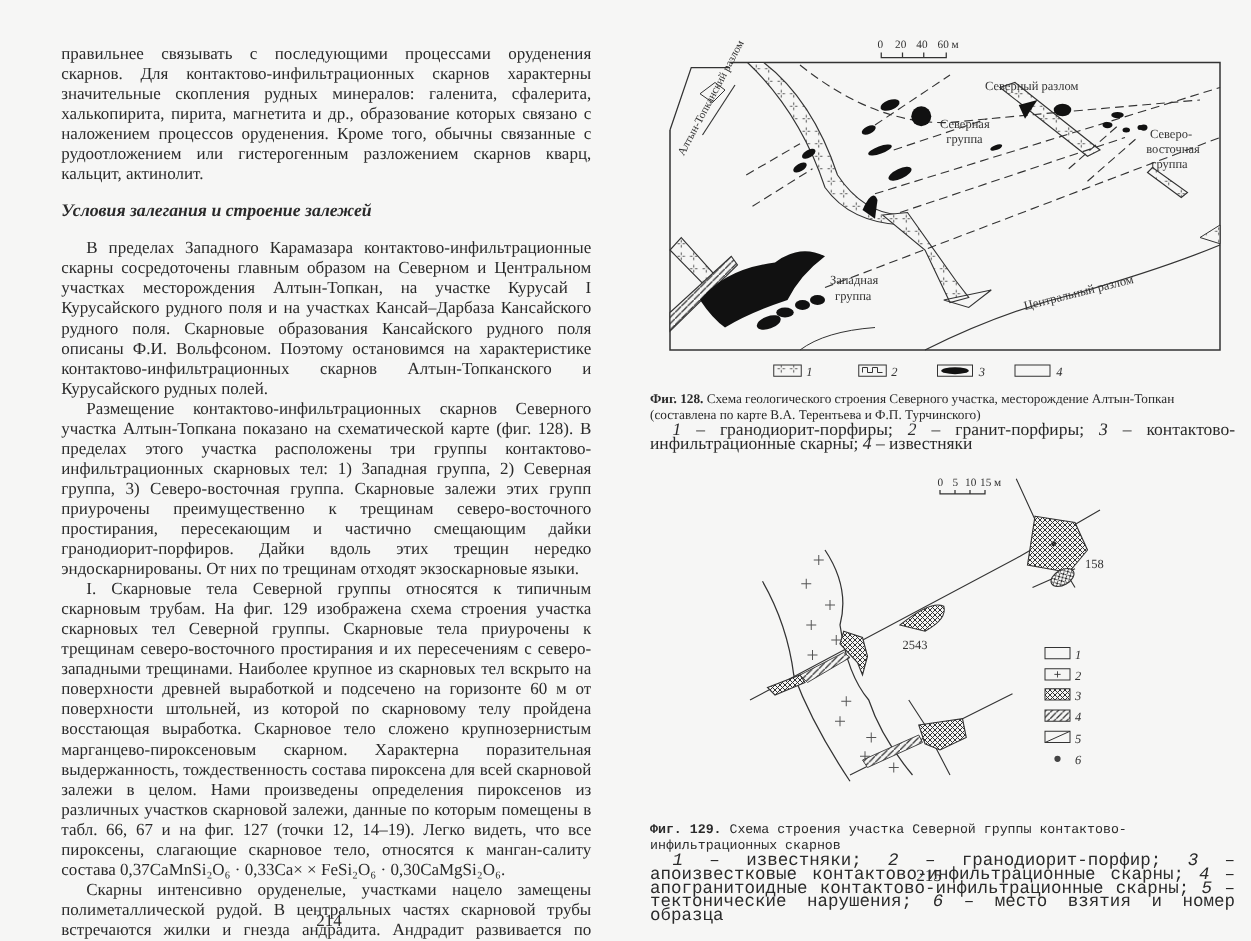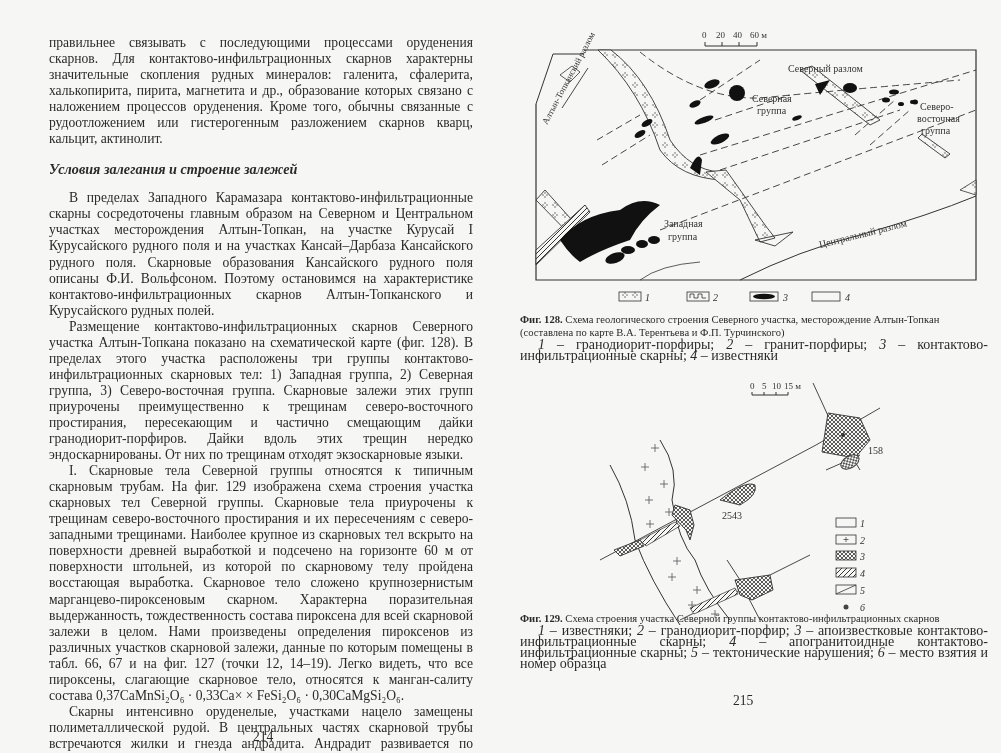--- a/index.html
+++ b/index.html
@@ -209,21 +209,21 @@
 <div class="cap" style="top:313px;">
   <div class="cap-title"><b>Фиг. 128.</b> <span>Схема геологического строения Северного участка, месторождение Алтын-Топкан</span> <span>(составлена по карте В.А. Терентьева и Ф.П. Турчинского)</span></div>
   <div class="cap-legend">
     <i>1</i> – <span>гранодиорит-порфиры;</span>
     <i>2</i> – <span>гранит-порфиры;</span>
     <i>3</i> – <span>контактово-инфильтрационные скарны;</span>
     <i>4</i> – <span>известняки</span>
   </div>
 </div>
 
-<div class="cap" style="top:612px;">
+<div class="cap" style="top:658px;font-family:Liberation Mono, monospace;">
   <div class="cap-title"><b>Фиг. 129.</b> <span>Схема строения участка Северной группы контактово-инфильтрационных скарнов</span></div>
   <div class="cap-legend">
     <i>1</i> – <span>известняки;</span>
     <i>2</i> – <span>гранодиорит-порфир;</span>
     <i>3</i> – <span>апоизвестковые контактово-инфильтрационные скарны;</span>
     <i>4</i> – <span>апогранитоидные контактово-инфильтрационные скарны;</span>
     <i>5</i> – <span>тектонические нарушения;</span>
     <i>6</i> – <span>место взятия и номер образца</span>
   </div>
 </div>

